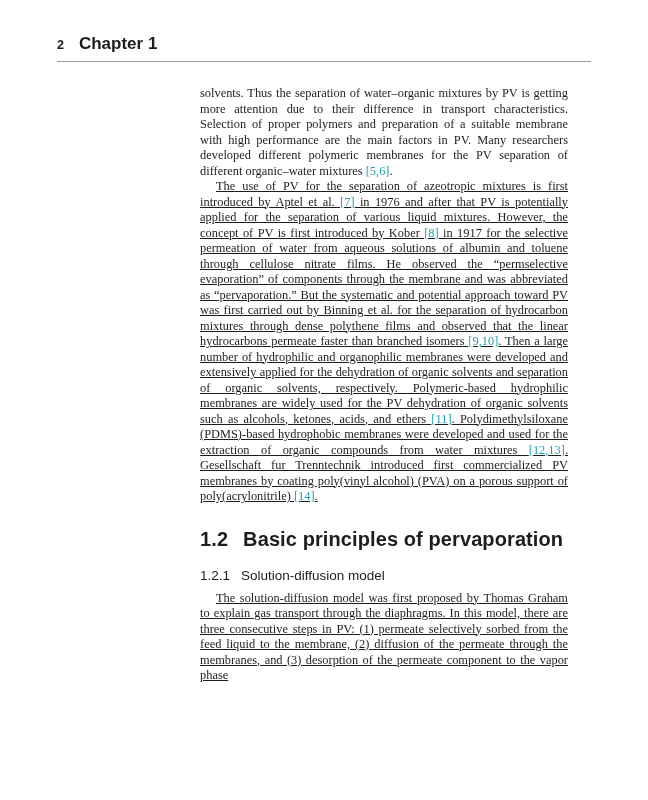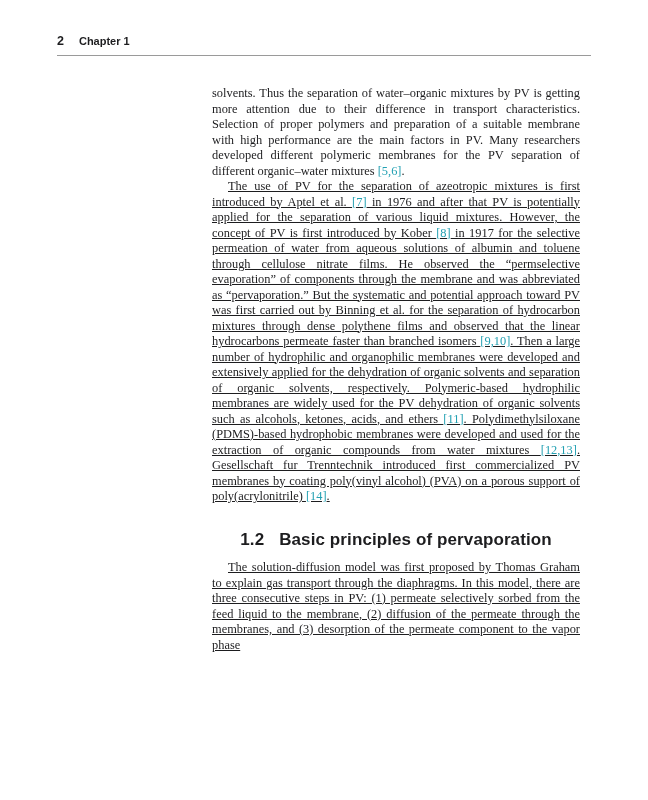--- a/index.html
+++ b/index.html
@@ -25,57 +25,57 @@
     font-family: "Liberation Sans", sans-serif;
     padding-bottom: 7px;
     border-bottom: 1px solid #9a9a9a;
   }
   .page-num {
     font-size: 12.5px;
     font-weight: bold;
     margin-right: 15px;
   }
   .chapter-label {
-    font-size: 11px;
+    font-size: 17px;
     font-weight: bold;
     margin-right: 9px;
     white-space: nowrap;
   }
   .chapter-title {
     font-size: 10.5px;
     font-weight: normal;
     letter-spacing: 0.1px;
   }
   .content-column {
     position: absolute;
-    left: 212px;
+    left: 200px;
     top: 86px;
     width: 368px;
     font-size: 12.4px;
     line-height: 15.5px;
     text-align: justify;
   }
   .content-column p {
     margin: 0;
   }
   .content-column p.indent {
     text-indent: 16px;
     text-decoration: underline;
   }
   a.citation {
     color: #22a0b2;
     text-decoration: none;
     cursor: pointer;
   }
   h2.section-heading {
     font-family: "Liberation Sans", sans-serif;
-    font-size: 17px;
+    font-size: 20px;
     font-weight: bold;
     margin: 27px 0 13px 0;
-    text-align: center;
+    text-align: left;
     text-indent: 0;
     letter-spacing: 0.1px;
   }
   h2.section-heading .sec-num {
     margin-right: 15px;
   }
   h3.subsection-heading {
     font-family: "Liberation Sans", sans-serif;
     font-size: 13.5px;
     font-weight: normal;
@@ -92,14 +92,15 @@
 
 <header class="page-header">
   <span class="page-num">2</span>
   <span class="chapter-label">Chapter 1</span>
 </header>
 
 <main class="content-column" id="content-area">
     <p>solvents. Thus the separation of water–organic mixtures by PV is getting more attention due to their difference in transport characteristics. Selection of proper polymers and preparation of a suitable membrane with high performance are the main factors in PV. Many researchers developed different polymeric membranes for the PV separation of different organic–water mixtures <a class="citation">[5,6]</a>.</p>
     <p class="indent">The use of PV for the separation of azeotropic mixtures is first introduced by Aptel et al. <a class="citation">[7]</a> in 1976 and after that PV is potentially applied for the separation of various liquid mixtures. However, the concept of PV is first introduced by Kober <a class="citation">[8]</a> in 1917 for the selective permeation of water from aqueous solutions of albumin and toluene through cellulose nitrate films. He observed the “permselective evaporation” of components through the membrane and was abbreviated as “pervaporation.” But the systematic and potential approach toward PV was first carried out by Binning et al. for the separation of hydrocarbon mixtures through dense polythene films and observed that the linear hydrocarbons permeate faster than branched isomers <a class="citation">[9,10]</a>. Then a large number of hydrophilic and organophilic membranes were developed and extensively applied for the dehydration of organic solvents and separation of organic solvents, respectively. Polymeric-based hydrophilic membranes are widely used for the PV dehydration of organic solvents such as alcohols, ketones, acids, and ethers <a class="citation">[11]</a>. Polydimethylsiloxane (PDMS)-based hydrophobic membranes were developed and used for the extraction of organic compounds from water mixtures <a class="citation">[12,13]</a>. Gesellschaft fur Trenntechnik introduced first commercialized PV membranes by coating poly(vinyl alcohol) (PVA) on a porous support of poly(acrylonitrile) <a class="citation">[14]</a>.</p>
     <h2 class="section-heading"><span class="sec-num">1.2</span><span>Basic principles of pervaporation</span></h2>
+    <h3 class="subsection-heading"><span class="sec-num">1.2.1</span><span>Solution-diffusion model</span></h3>
     <p class="indent">The solution-diffusion model was first proposed by Thomas Graham to explain gas transport through the diaphragms. In this model, there are three consecutive steps in PV: (1) permeate selectively sorbed from the feed liquid to the membrane, (2) diffusion of the permeate through the membranes, and (3) desorption of the permeate component to the vapor phase</p>
   </main>
 
 </body></html>

